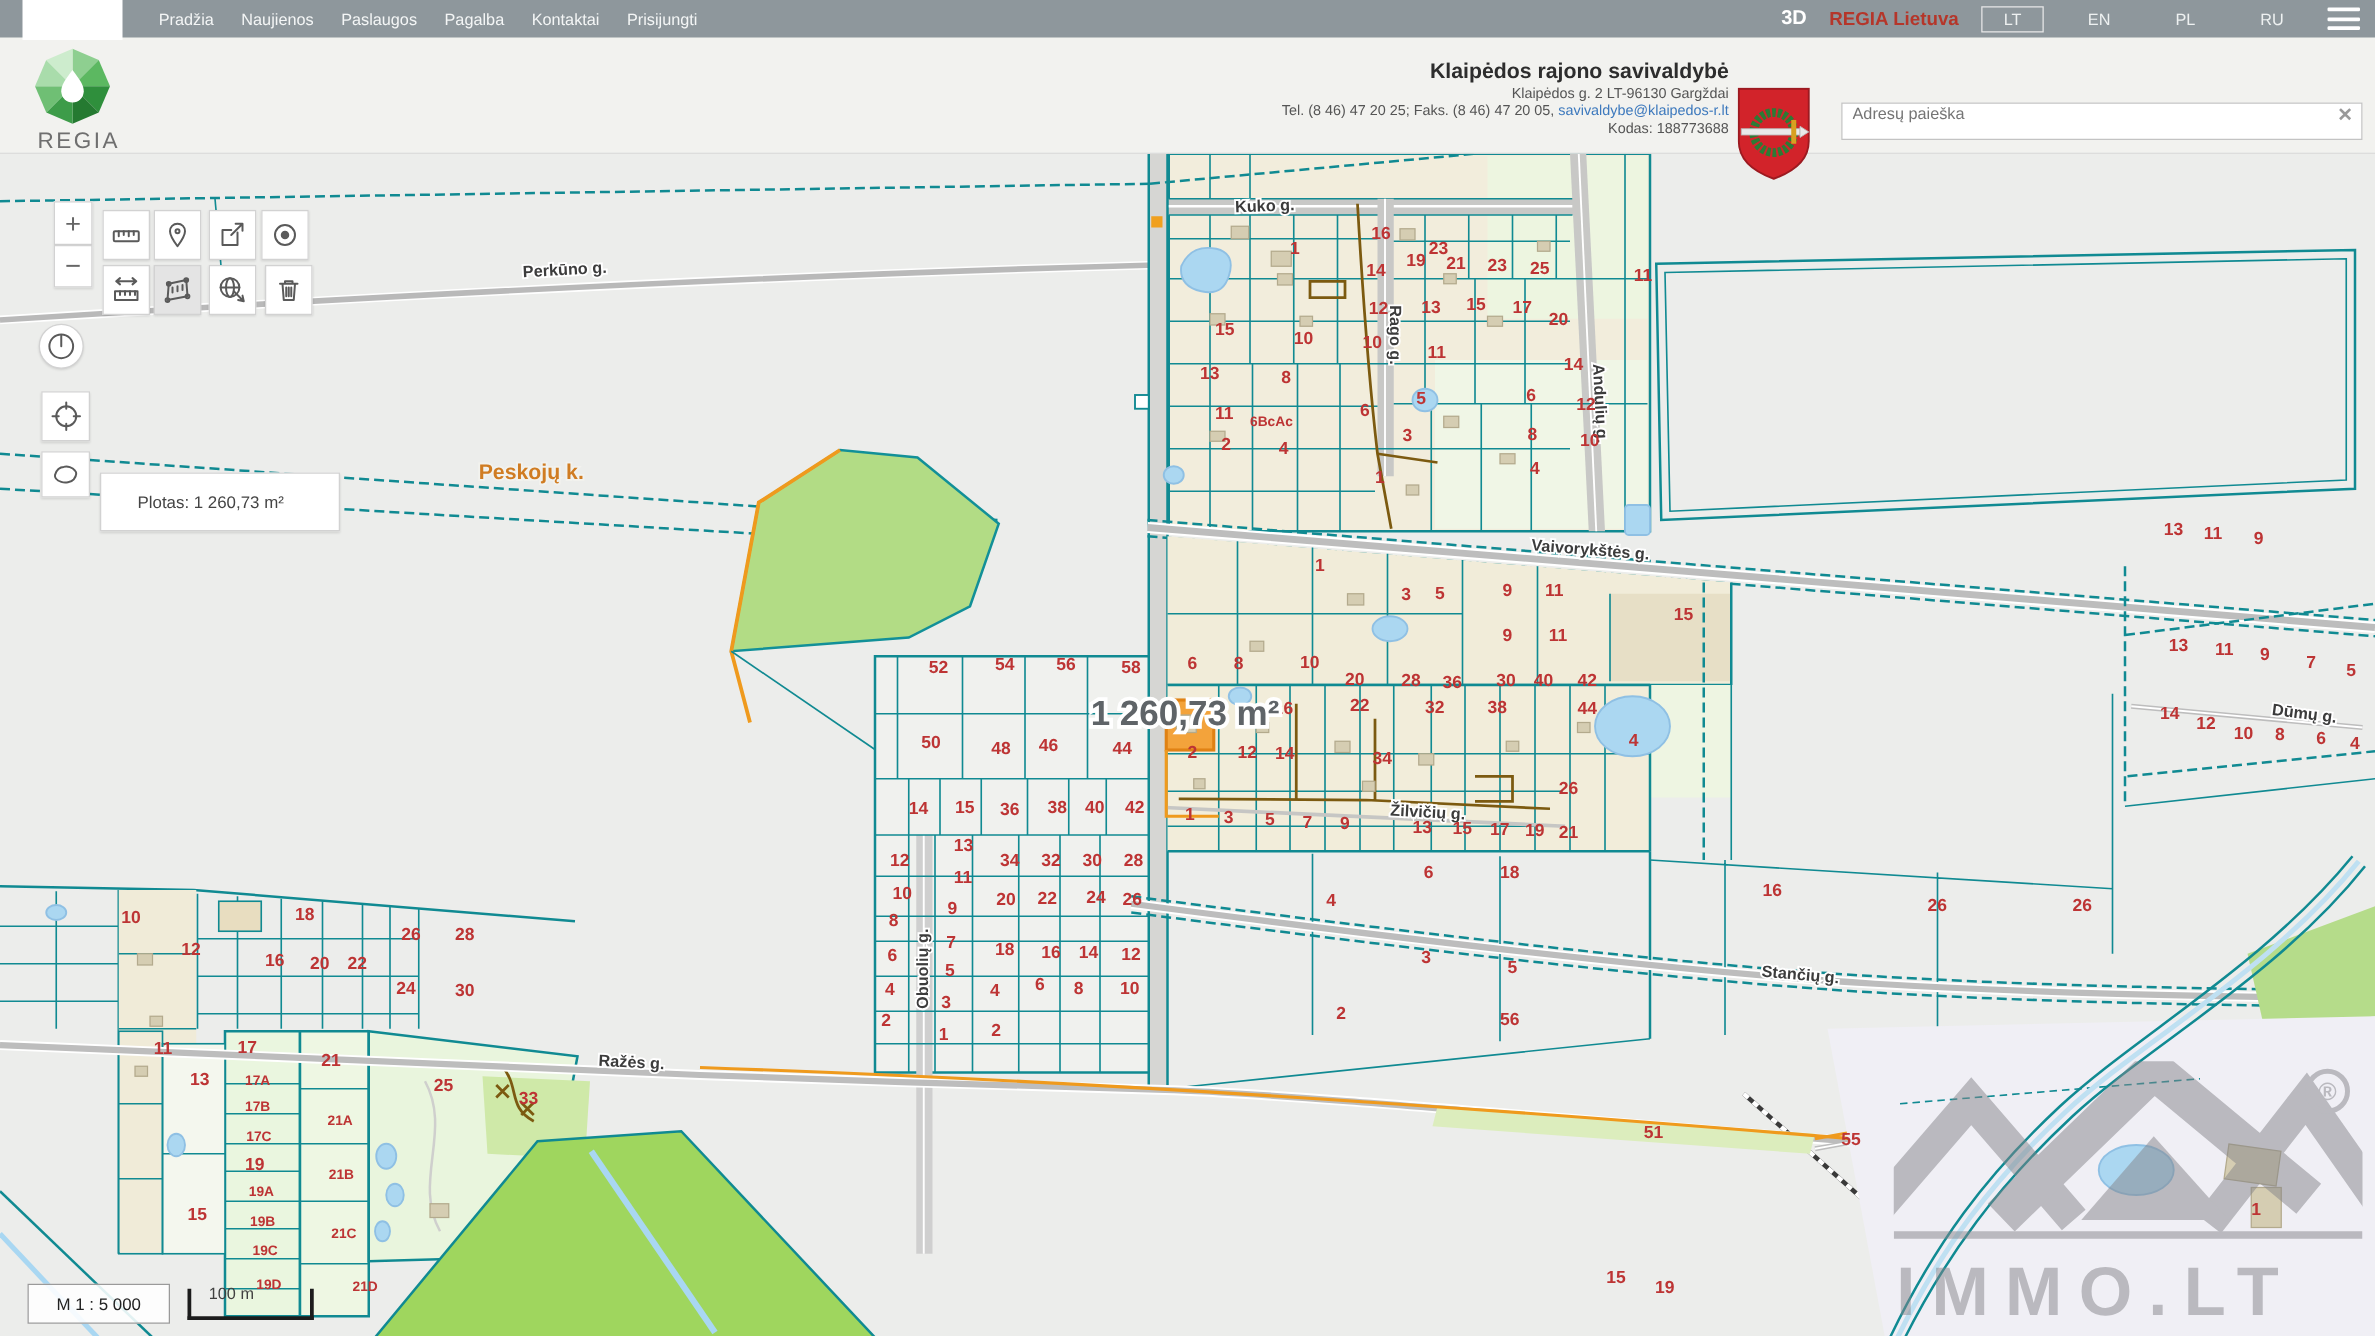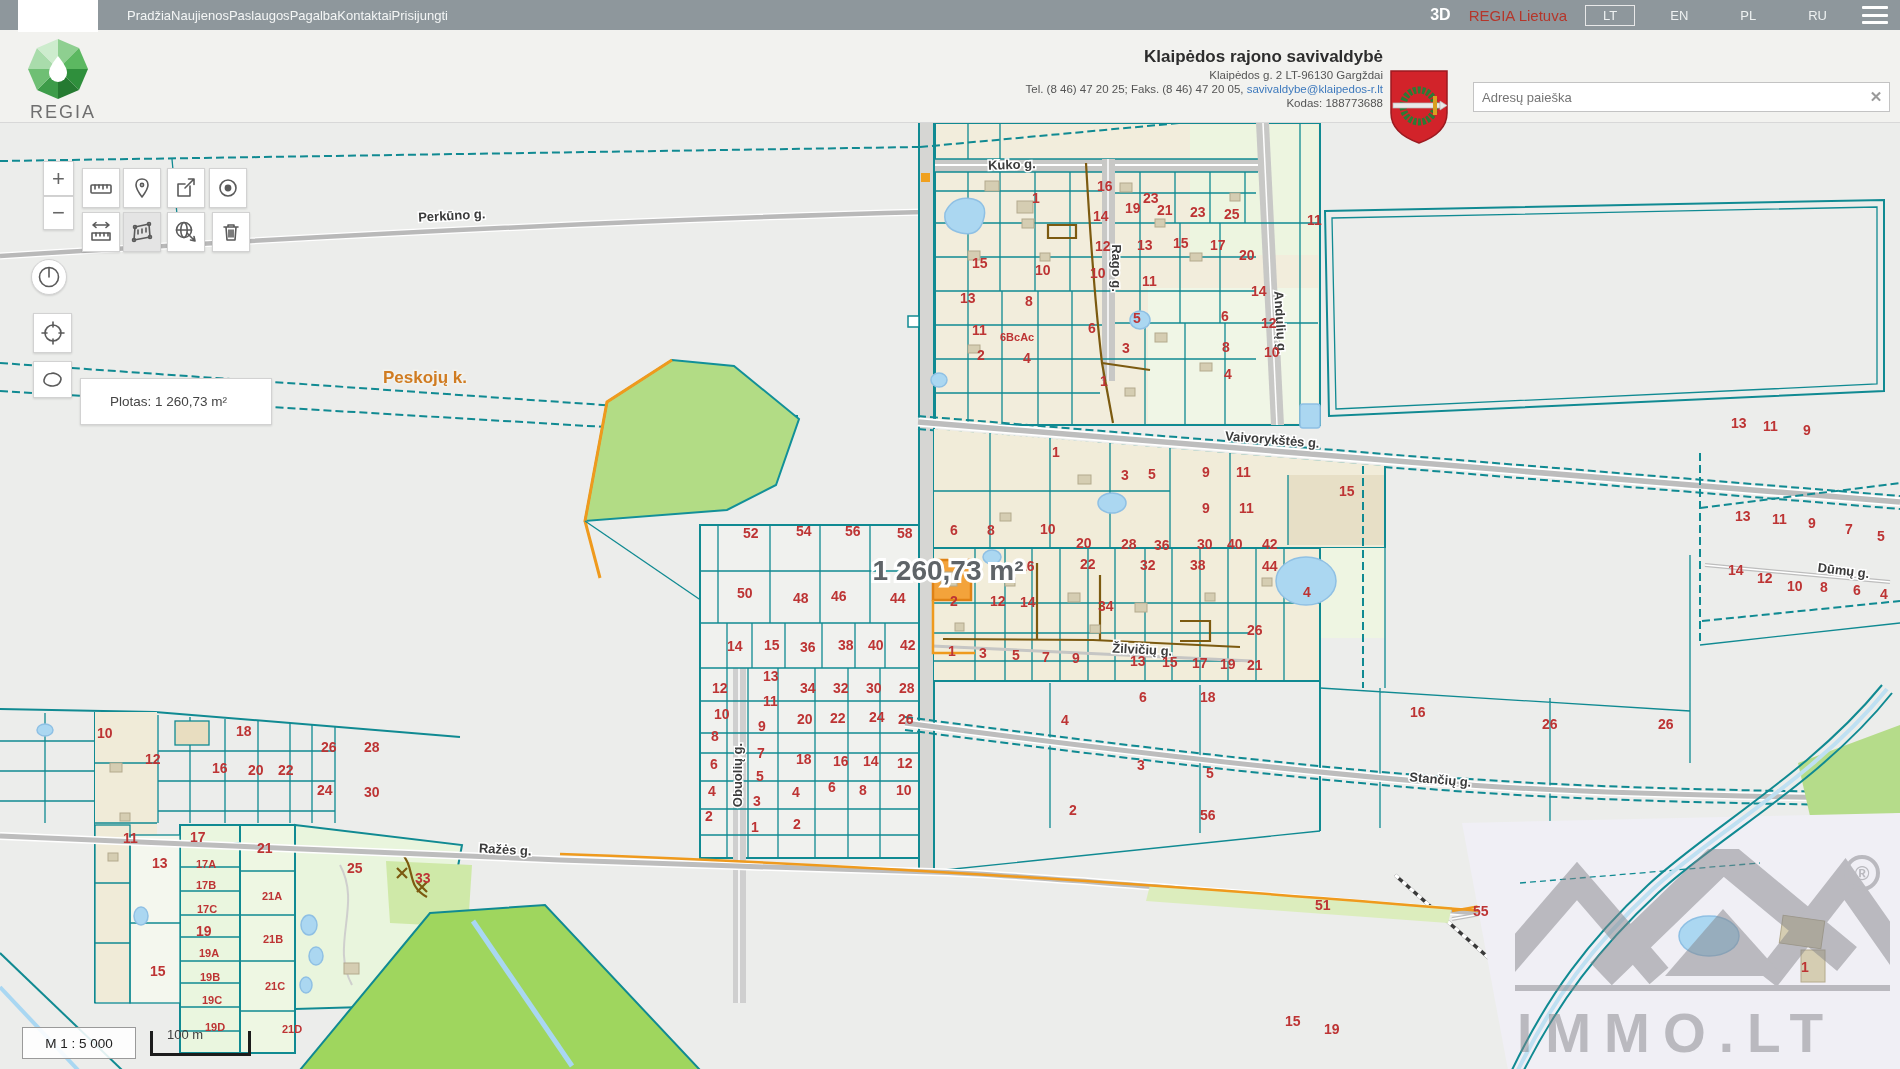--- a/index.html
+++ b/index.html
@@ -1,39 +1,39 @@
 <!DOCTYPE html>
 <html><head>
 <meta charset="utf-8">
 <style>
   html,body{margin:0;padding:0;width:1900px;height:1069px;overflow:hidden;
     font-family:"Liberation Sans", sans-serif;background:#f2f2ef;}
   
   .navbar{position:absolute;left:0;top:0;width:1900px;height:30px;background:#8e979c;z-index:30;}
   .logo-tile{position:absolute;left:18px;top:0;width:80px;height:32px;background:#fff;}
-  .nav-items{position:absolute;left:127px;top:0;height:30px;display:flex;align-items:center;}
+  .nav-items{position:absolute;left:127px;top:0;height:30px;display:flex;align-items:center;gap:22px;}
   .nav-item{color:#f4f6f6;font-size:13px;cursor:pointer;white-space:nowrap;}
   .nav-right{position:absolute;right:12px;top:0;height:30px;display:flex;align-items:center;gap:18px;}
   .nav-3d{color:#fff;font-weight:bold;font-size:16px;}
-  .nav-brand{color:#b5362a;font-weight:normal;font-size:15px;}
+  .nav-brand{color:#b5362a;font-weight:bold;font-size:15px;}
   .lang{color:#eef1f1;font-size:13px;cursor:pointer;padding:2px 17px;}
   .lang.active{border:1px solid #e8e8e8;}
   .burger{width:26px;height:18px;display:flex;flex-direction:column;justify-content:space-between;cursor:pointer;}
   .burger div{height:3px;background:#fff;border-radius:1px;}
   
   .header{position:absolute;left:0;top:30px;width:1900px;height:92px;background:#f2f2ef;z-index:20;}
   .logo-gem{position:absolute;left:26px;top:8px;}
   .logo-text{position:absolute;left:30px;top:72px;font-size:18px;color:#6f6f6f;letter-spacing:2px;text-align:right;}
   .muni{position:absolute;right:517px;top:16px;text-align:right;line-height:14px;}
   .muni .title{font-size:17px;font-weight:bold;color:#2d2d2d;line-height:22px;}
   .muni .line{font-size:11.5px;color:#555;}
   .muni a{color:#3d79bd;text-decoration:none;}
   .coat{position:absolute;left:1390px;top:40px;}
   .search-wrap{position:absolute;left:1473px;top:52px;width:415px;height:28px;background:#fff;
-    border:1px solid #c3c3c3;display:flex;align-items:center;}
+    border:1px solid #c3c3c3;display:flex;align-items:flex-start;}
   .search-wrap input{flex:1;border:none;outline:none;font-size:13px;color:#444;padding:0 8px;
     font-family:"Liberation Sans",sans-serif;background:transparent;}
   .search-x{width:26px;text-align:center;color:#9a9a9a;font-size:15px;font-weight:bold;cursor:pointer;}
   
   .map-wrap{position:absolute;left:0;top:122px;width:1900px;height:947px;background:#ecedeb;
     border-top:1px solid #d8d8d8;overflow:hidden;}
   svg text{font-family:"Liberation Sans",sans-serif;}
   text.plbl{font-size:14px;font-weight:bold;fill:#bd3434;}
   text.plbl.sm{font-size:11px;}
   text.street{font-size:13px;font-weight:bold;fill:#3c3c3c;paint-order:stroke;stroke:#ffffff;stroke-width:3px;text-anchor:middle;}

